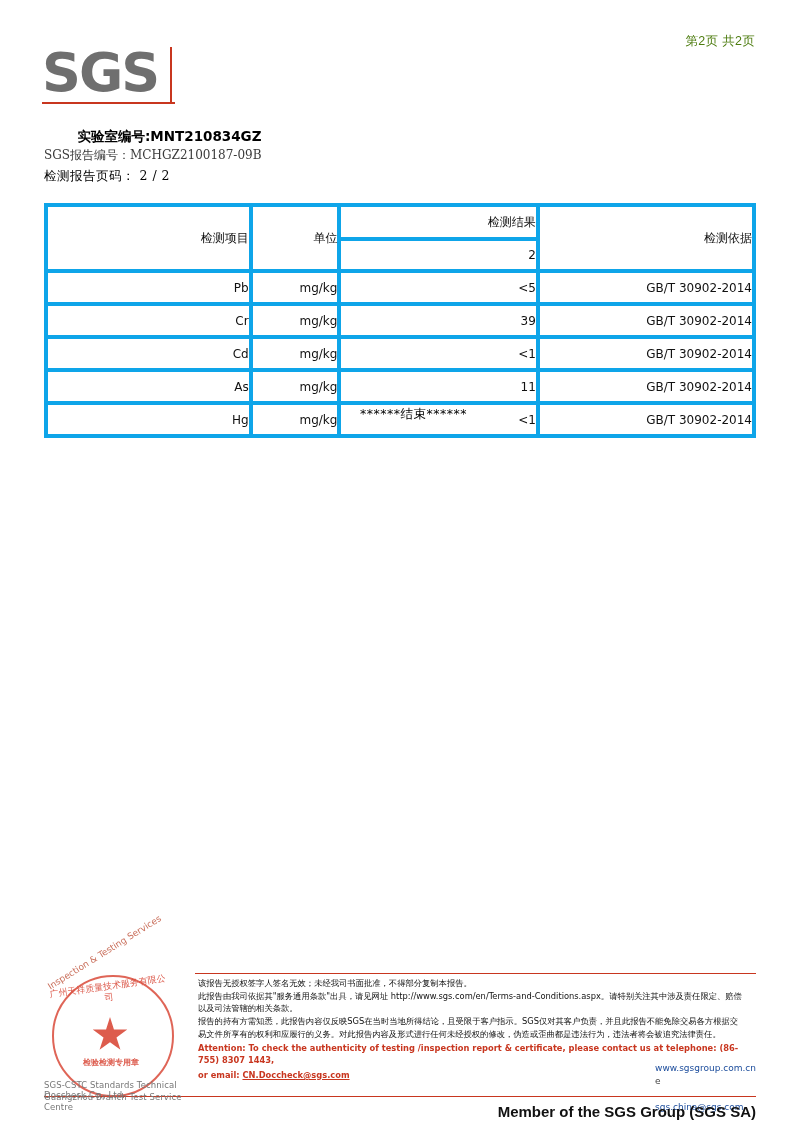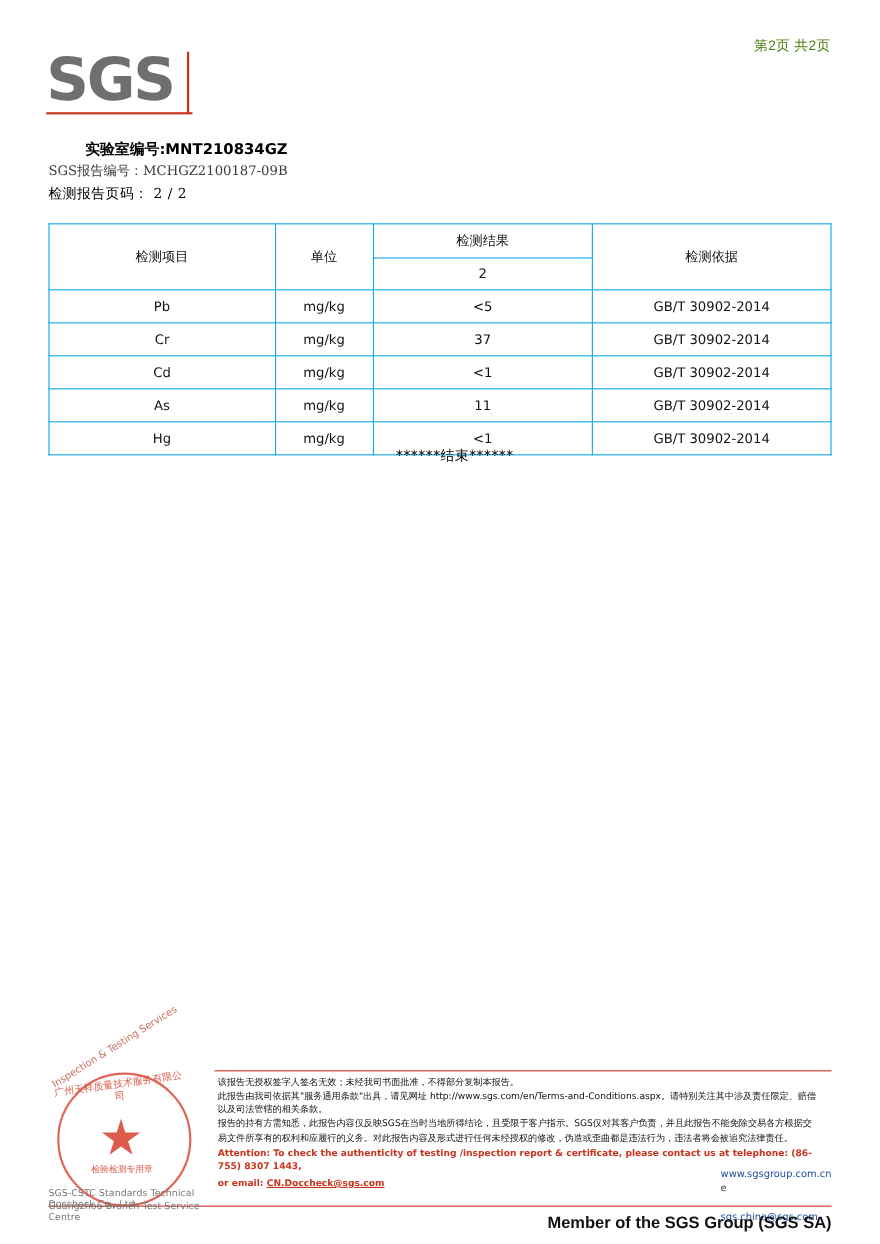--- a/index.html
+++ b/index.html
@@ -92,23 +92,23 @@
   
   .results {
     position: absolute;
     left: 44px;
     top: 203px;
     width: 712px;
     border-collapse: collapse;
     table-layout: fixed;
   }
   .results td, .results th {
-    border: 1px solid #0ea5e9;
+    border: 4px solid #0ea5e9;
     font-weight: normal;
-    text-align: center;
+    text-align: right;
     font-size: 12px;
     color: #111;
     padding: 0;
     height: 29px;
     font-family: "DejaVu Sans", sans-serif;
   }
   .results .hdr-item { width: 196px; }
   .results .hdr-unit { width: 85px; }
   .results .hdr-res  { width: 190px; }
   .results .hdr-std  { width: 207px; }
@@ -250,20 +250,21 @@
   .stamp .arc-bot {
     position: absolute;
     left: 8px;
     top: 82px;
     width: 118px;
     font-size: 8px;
     color: #d94a3a;
     text-align: center;
     font-family: "DejaVu Sans", sans-serif;
     opacity: 0.9;
+    font-weight: bold;
   }
   .stamp .company-line {
     position: absolute;
     left: 0px;
     width: 155px;
     font-size: 8.5px;
     color: #777;
     font-family: "DejaVu Sans", sans-serif;
     letter-spacing: 0.1px;
   }
@@ -323,21 +324,21 @@
     <tbody>
       <tr>
         <td>Pb</td>
         <td>mg/kg</td>
         <td>&lt;5</td>
         <td>GB/T 30902-2014</td>
       </tr>
       <tr>
         <td>Cr</td>
         <td>mg/kg</td>
-        <td>37</td>
+        <td>39</td>
         <td>GB/T 30902-2014</td>
       </tr>
       <tr>
         <td>Cd</td>
         <td>mg/kg</td>
         <td>&lt;1</td>
         <td>GB/T 30902-2014</td>
       </tr>
       <tr>
         <td>As</td>

